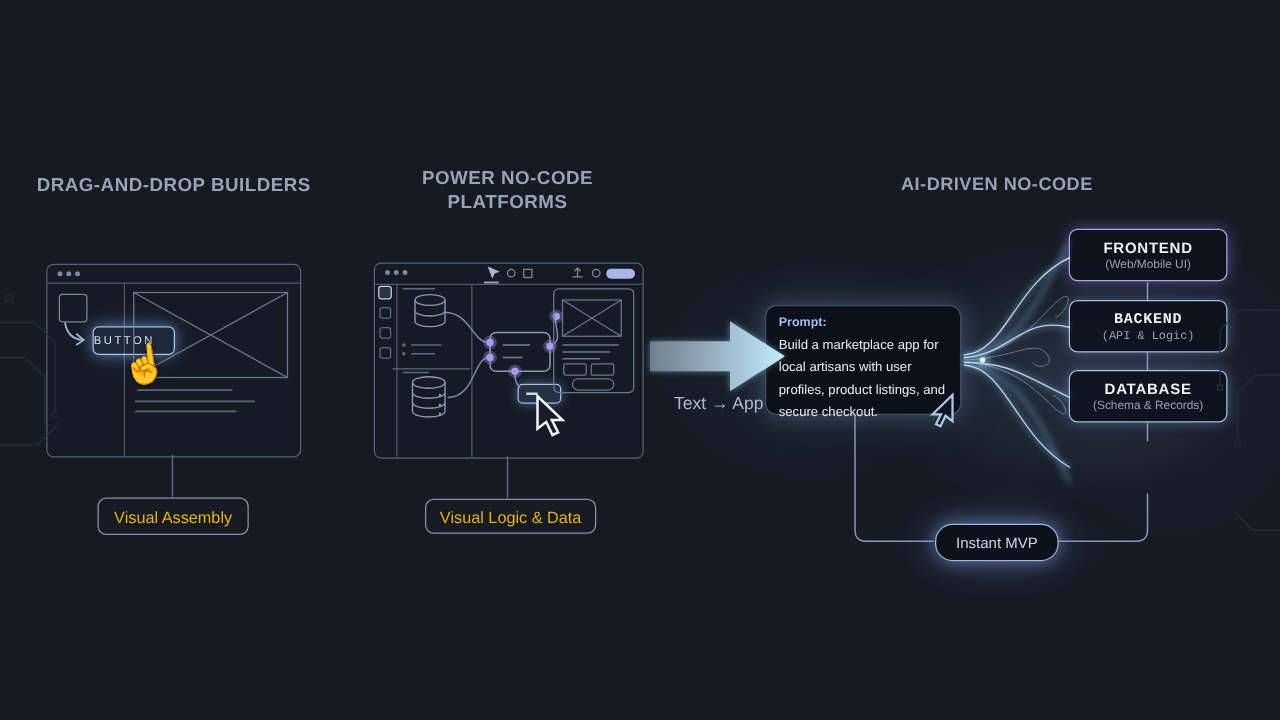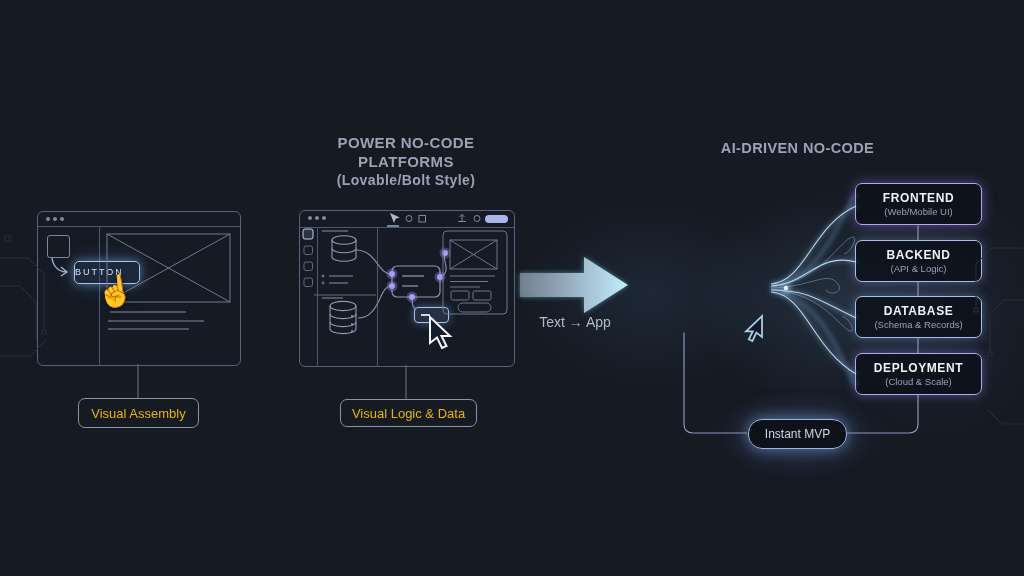--- a/index.html
+++ b/index.html
@@ -65,21 +65,21 @@
   .prompt-box .ptitle{display:block;color:#a9b9f2;font-weight:bold;font-size:10px;margin-bottom:2px;}
   .prompt-box .pbody{color:#e9edf4;font-size:10.5px;line-height:1.33;}
 
   .stack-box{position:absolute;left:855px;width:127px;height:42px;z-index:10;
     background:rgba(13,17,26,0.88);border-radius:7px;text-align:right;
     display:flex;flex-direction:column;align-items:center;justify-content:center;gap:1px;
     box-sizing:border-box;}
   .stack-box .t{color:#eef1f6;font-weight:bold;font-size:12px;letter-spacing:0.6px;}
   .stack-box .s{color:#98a2b6;font-size:9.5px;}
   #box-frontend{top:183px;border:1.4px solid #b3a6ec;box-shadow:0 0 13px rgba(150,130,240,0.5);}
-  #box-backend{top:240px;border:1.4px solid #aebde4;box-shadow:0 0 11px rgba(140,170,230,0.4);}
+  #box-backend{top:240px;border:1.4px solid #aebde4;box-shadow:0 0 11px rgba(140,170,230,0.4);font-family:Liberation Mono, monospace;}
   #box-database{top:296px;border:1.4px solid #a5c2e8;box-shadow:0 0 11px rgba(130,180,235,0.4);}
   #box-deployment{top:353px;border:1.4px solid #b0aae8;box-shadow:0 0 11px rgba(150,140,235,0.45);}
 
   .mvp-pill{position:absolute;left:748px;top:419px;width:97px;height:28px;z-index:10;
     background:rgba(12,16,24,0.9);border:1.3px solid #9fb6e0;border-radius:14px;
     color:#cdd6e4;font-size:12px;display:flex;align-items:center;justify-content:center;
     box-shadow:0 0 14px rgba(130,190,240,0.5),0 0 30px rgba(140,120,230,0.28);}
 
   .overlay{position:absolute;inset:0;z-index:20;pointer-events:none;}
   .hand-cursor{position:absolute;left:97px;top:274px;z-index:25;color:#edf1f7;
@@ -89,23 +89,23 @@
 </head>
 <body>
 
 <div class="stage">
 
   <div class="glow arrow-glow"></div>
   <div class="glow fan-glow"></div>
   <div class="glow stack-glow"></div>
   <div class="glow mvp-glow"></div>
 
+  <div class="heading" id="h-left">DRAG-AND-DROP BUILDERS</div>
   <div class="heading" id="h-mid">
     <div>POWER NO-CODE PLATFORMS</div>
-    <div class="sub">(Lovable/Bolt Style)</div>
   </div>
   <div class="heading" id="h-right">AI-DRIVEN NO-CODE</div>
 
   <div class="window" id="win-left">
     <div class="winbar">
       <span class="dots">
           <i></i>
           <i></i>
           <i></i>
         </span>
@@ -128,36 +128,36 @@
     <div class="vline side-divider"></div>
     <div class="vline panel-divider"></div>
   </div>
   <div class="mini-btn">
       <i></i>
     </div>
   <div class="caption-box" id="cap-mid">Visual Logic &amp; Data</div>
 
   <div id="text-app">Text → App</div>
 
+  <div class="prompt-box">
+    <span class="ptitle">Prompt:</span>
+    <span class="pbody">Build a marketplace app for local artisans with user profiles, product listings, and secure checkout.</span>
+  </div>
 
   <div class="stack-box" id="box-frontend">
     <div class="t">FRONTEND</div>
     <div class="s">(Web/Mobile UI)</div>
   </div>
   <div class="stack-box" id="box-backend">
     <div class="t">BACKEND</div>
     <div class="s">(API &amp; Logic)</div>
   </div>
   <div class="stack-box" id="box-database">
     <div class="t">DATABASE</div>
     <div class="s">(Schema &amp; Records)</div>
-  </div>
-  <div class="stack-box" id="box-deployment">
-    <div class="t">DEPLOYMENT</div>
-    <div class="s">(Cloud &amp; Scale)</div>
   </div>
 
   <div class="mvp-pill">Instant MVP</div>
 
   <svg class="overlay" width="1024" height="576" viewBox="0 0 1024 576">
     <defs>
       <linearGradient id="ag" x1="0" y1="0" x2="1" y2="0">
         <stop offset="0" stop-color="#79828f" stop-opacity="0.85"></stop>
         <stop offset="0.55" stop-color="#9fb9cc"></stop>
         <stop offset="1" stop-color="#c2eefb"></stop>

